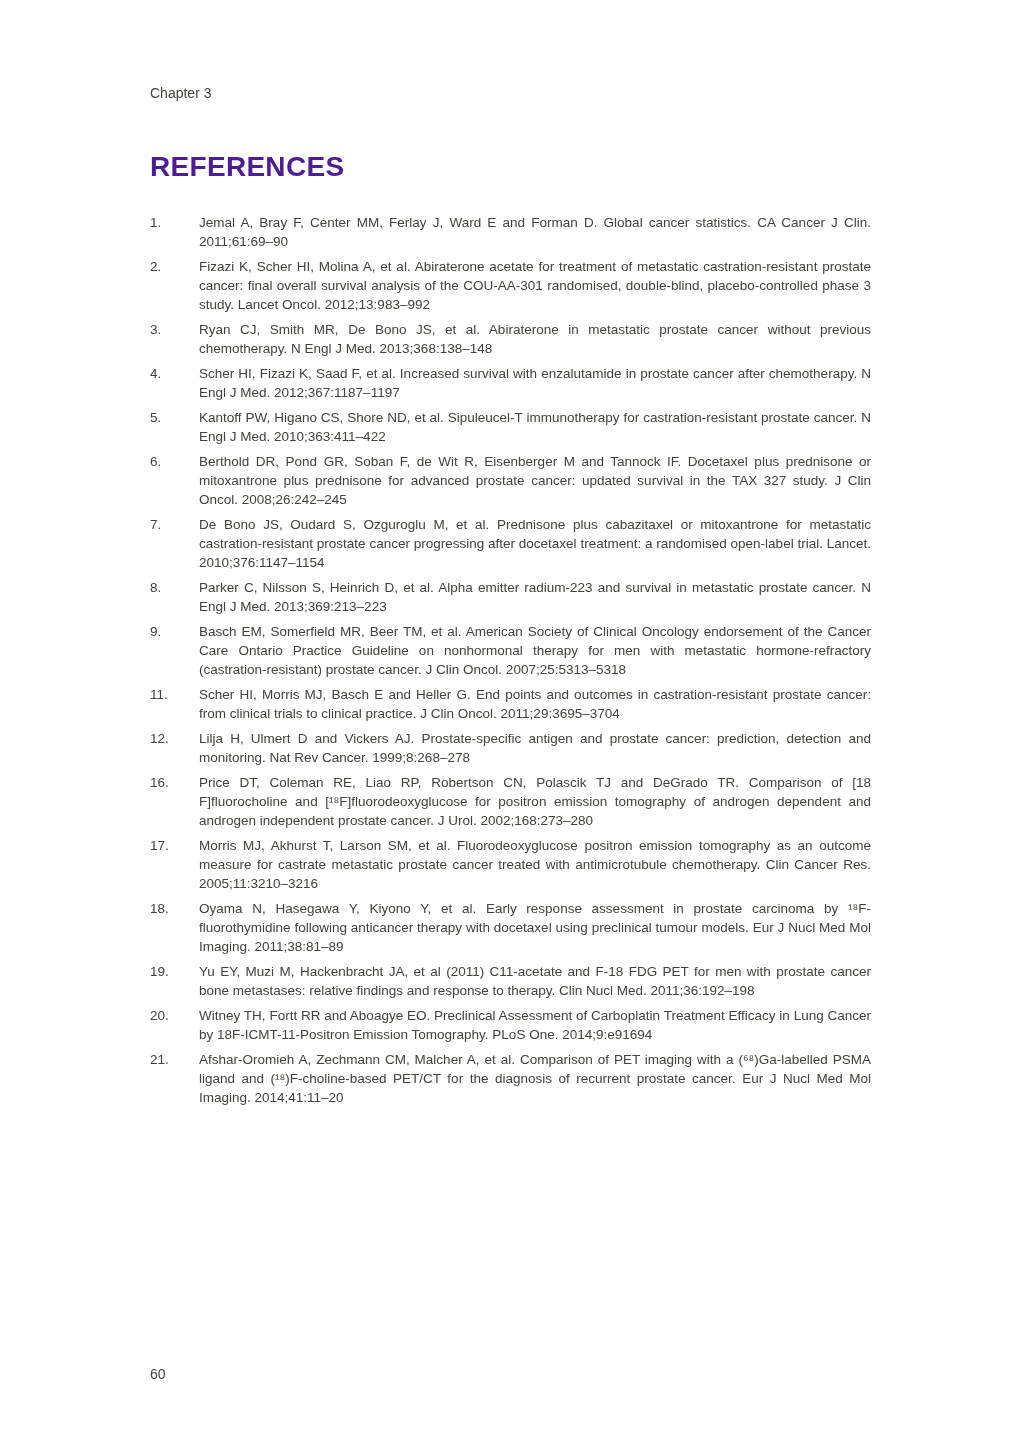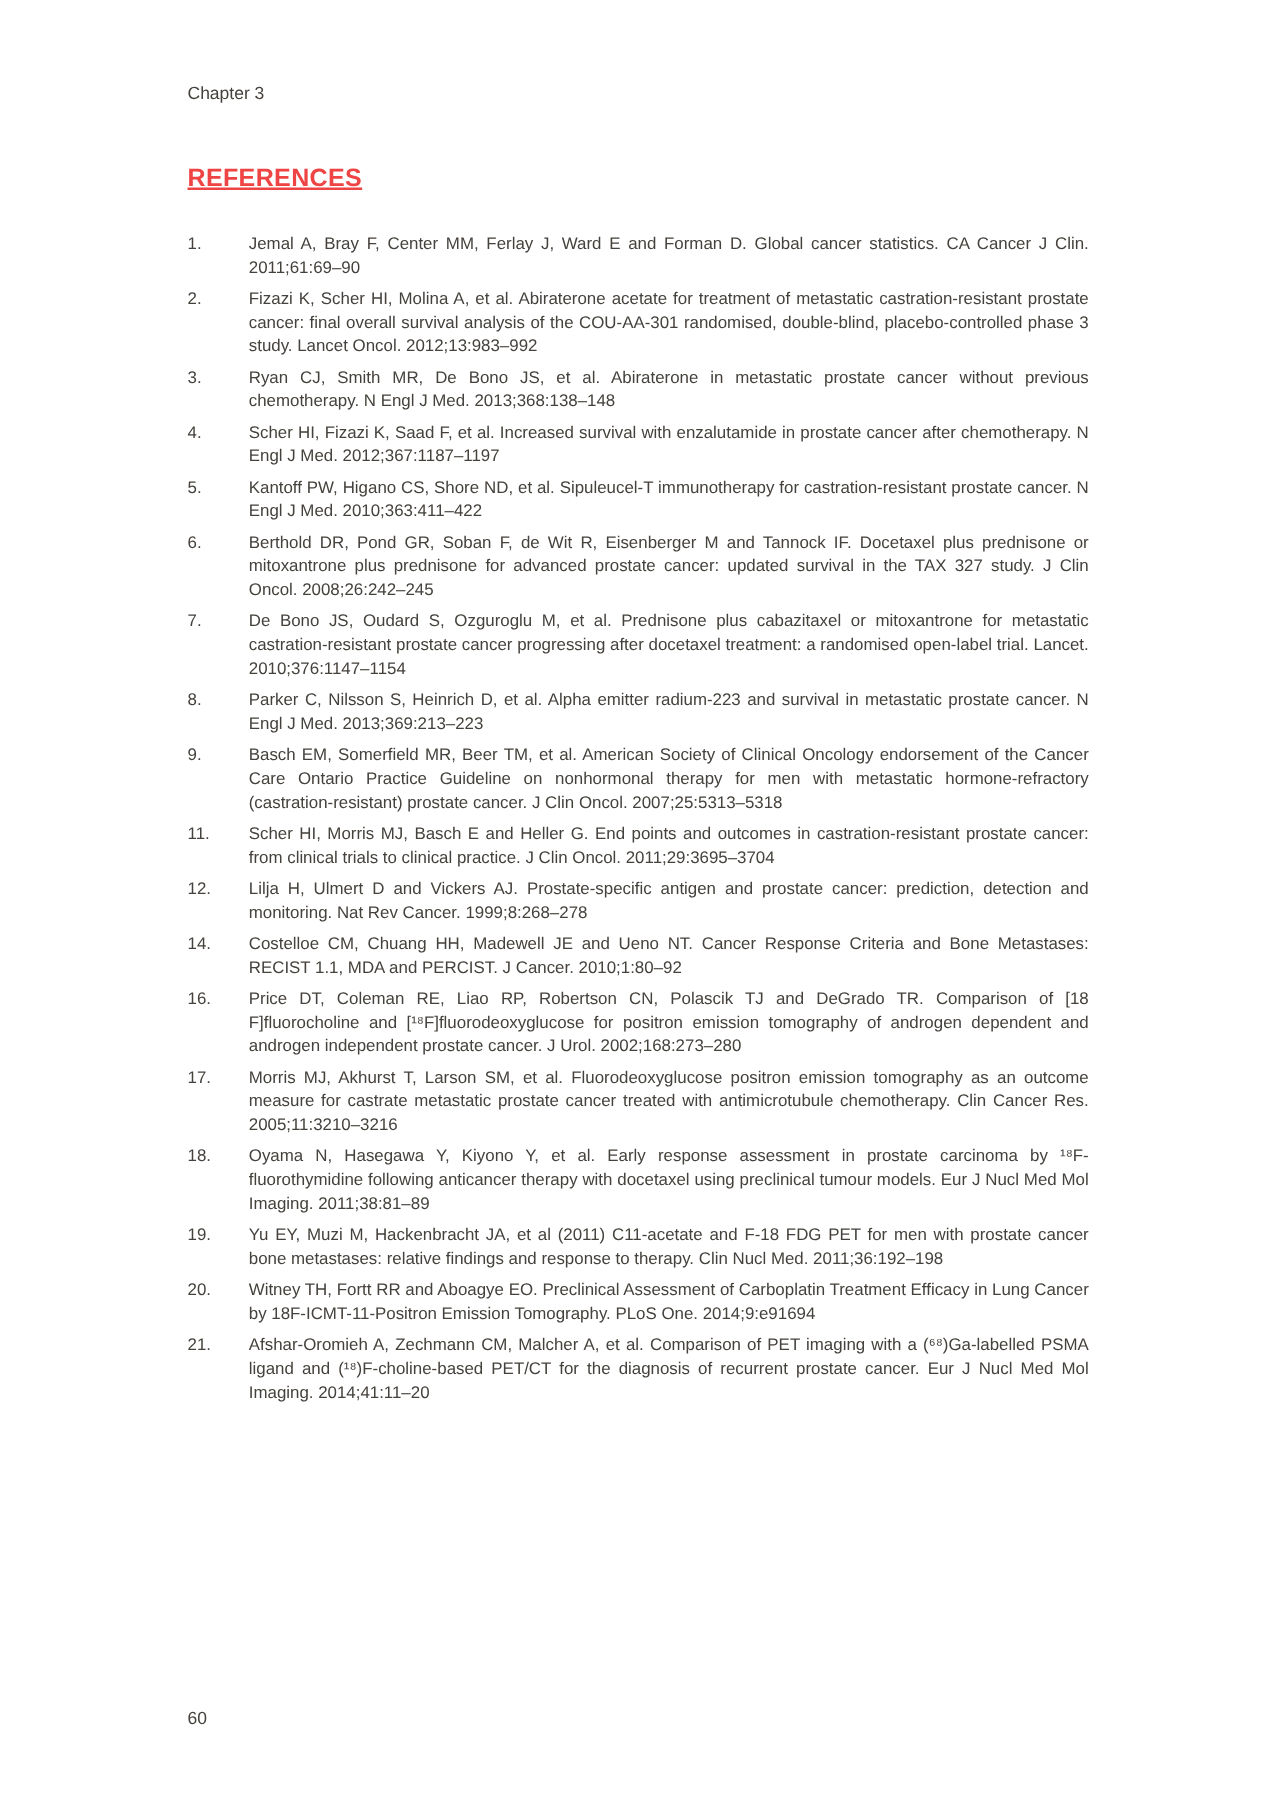--- a/index.html
+++ b/index.html
@@ -12,35 +12,34 @@
     height: 1440px;
     position: relative;
     font-family: "Liberation Sans", "DejaVu Sans", sans-serif;
     color: #45413c;
     overflow: hidden;
   }
   .page {
     box-sizing: border-box;
     width: 1019px;
     height: 1440px;
-    padding: 66px 148px 0 150px;
+    padding: 85px 148px 0 150px;
     position: relative;
   }
   .chapter {
     font-size: 14px;
     color: #45413c;
     margin: 0 0 50px 0;
   }
   .title {
-    font-size: 20px;
+    font-size: 28px;
     font-weight: bold;
     letter-spacing: 0.3px;
-    color: #ef4444;
+    color: #4c1d95;
     margin: 0 0 30px 0;
-    text-decoration: underline;
   }
   .refs {
     width: 100%;
   }
   .ref {
     display: flex;
     align-items: flex-start;
     margin-bottom: 6px;
     font-size: 13.5px;
     line-height: 19px;
@@ -107,24 +106,20 @@
       </div>
       <div class="ref">
         <span class="ref-num">11.</span>
         <span class="ref-text">Scher HI, Morris MJ, Basch E and Heller G. End points and outcomes in castration-resistant prostate cancer: from clinical trials to clinical practice. J Clin Oncol. 2011;29:3695–3704</span>
       </div>
       <div class="ref">
         <span class="ref-num">12.</span>
         <span class="ref-text">Lilja H, Ulmert D and Vickers AJ. Prostate-specific antigen and prostate cancer: prediction, detection and monitoring. Nat Rev Cancer. 1999;8:268–278</span>
       </div>
       <div class="ref">
-        <span class="ref-num">14.</span>
-        <span class="ref-text">Costelloe CM, Chuang HH, Madewell JE and Ueno NT. Cancer Response Criteria and Bone Metastases: RECIST 1.1, MDA and PERCIST. J Cancer. 2010;1:80–92</span>
-      </div>
-      <div class="ref">
         <span class="ref-num">16.</span>
         <span class="ref-text">Price DT, Coleman RE, Liao RP, Robertson CN, Polascik TJ and DeGrado TR. Comparison of [18 F]fluorocholine and [¹⁸F]fluorodeoxyglucose for positron emission tomography of androgen dependent and androgen independent prostate cancer. J Urol. 2002;168:273–280</span>
       </div>
       <div class="ref">
         <span class="ref-num">17.</span>
         <span class="ref-text">Morris MJ, Akhurst T, Larson SM, et al. Fluorodeoxyglucose positron emission tomography as an outcome measure for castrate metastatic prostate cancer treated with antimicrotubule chemotherapy. Clin Cancer Res. 2005;11:3210–3216</span>
       </div>
       <div class="ref">
         <span class="ref-num">18.</span>
         <span class="ref-text">Oyama N, Hasegawa Y, Kiyono Y, et al. Early response assessment in prostate carcinoma by ¹⁸F-fluorothymidine following anticancer therapy with docetaxel using preclinical tumour models. Eur J Nucl Med Mol Imaging. 2011;38:81–89</span>

